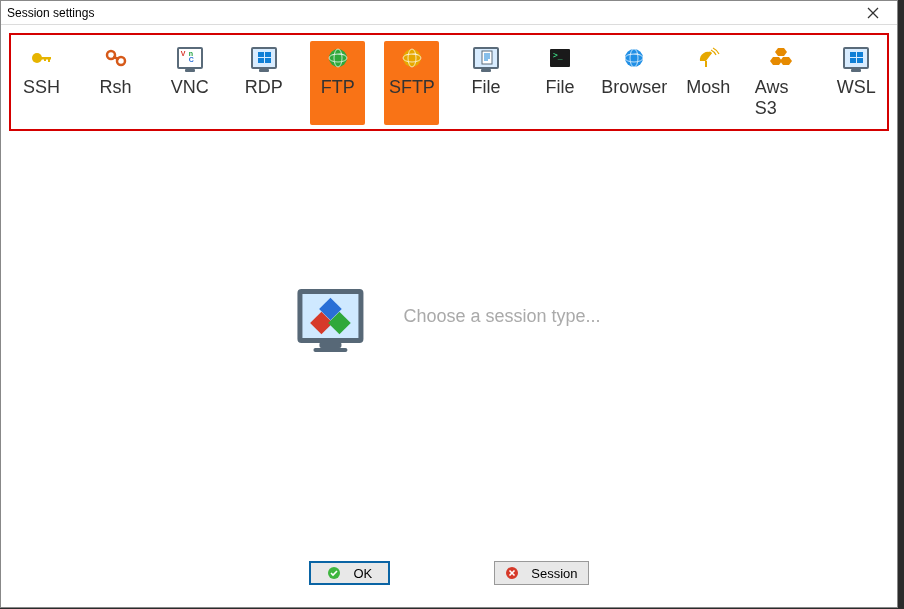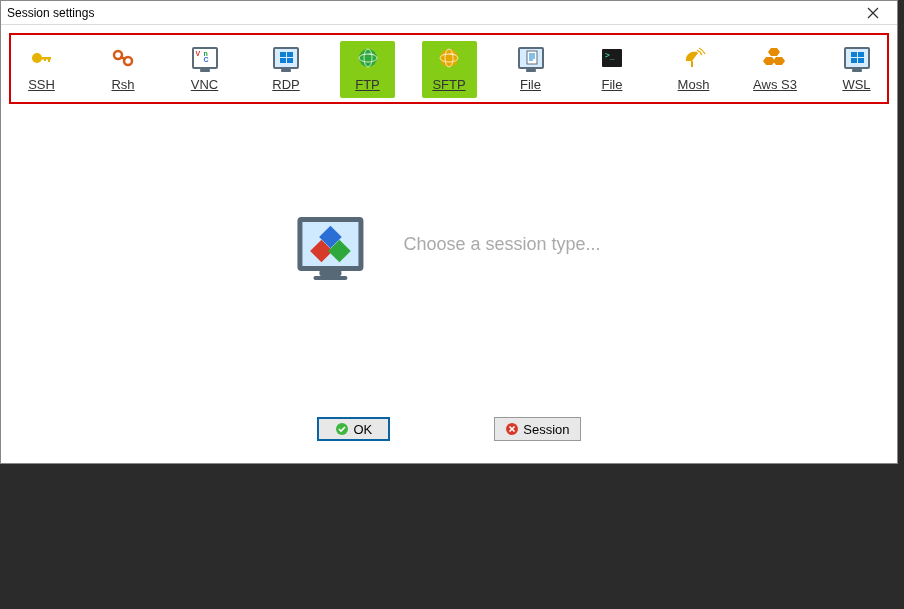--- a/index.html
+++ b/index.html
@@ -9,21 +9,21 @@
       background: #2b2b2b;
       width: 904px;
       height: 609px;
       position: relative;
     }
     .window {
       position: absolute;
       left: 0;
       top: 0;
       width: 898px;
-      height: 464px;
+      height: 608px;
       background: #ffffff;
       border: 1px solid #888;
       display: flex;
       flex-direction: column;
     }
     .titlebar {
       height: 24px;
       display: flex;
       align-items: center;
       justify-content: space-between;
@@ -54,34 +54,33 @@
     .tool {
       width: 55px;
       display: flex;
       flex-direction: column;
       align-items: center;
       gap: 6px;
       padding: 4px 0 6px 0;
       cursor: default;
     }
     .tool.selected {
-      background: #84cc16;
+      background: #f97316;
       border-radius: 2px;
     }
     .tool .icon {
       width: 28px;
       height: 26px;
       display: flex;
       align-items: center;
       justify-content: center;
     }
     .tool .label {
-      font-size: 13px;
+      font-size: 18px;
       color: #333;
-      text-decoration: underline;
     }
     .center {
       position: absolute;
       left: 50%;
       top: 50%;
       transform: translate(-50%, -50%);
       display: flex;
       align-items: center;
       gap: 40px;
     }
@@ -94,21 +93,21 @@
       bottom: 22px;
       left: 0;
       right: 0;
       display: flex;
       justify-content: center;
       gap: 104px;
     }
     .btn {
       display: flex;
       align-items: center;
-      gap: 4px;
+      gap: 12px;
       padding: 2px 10px;
       height: 24px;
       font-size: 13px;
       background: #e8e8e8;
       border: 1px solid #999;
       cursor: default;
     }
     .btn.primary {
       border: 2px solid #0a64a4;
       padding: 1px 16px;
@@ -250,20 +249,31 @@
           <div class="label">File</div>
         </div>
         <div class="tool">
           <div class="icon">
             <svg width="22" height="20" viewBox="0 0 22 20">
               <rect x="1" y="1" width="20" height="18" rx="1" fill="#1a1a1a"></rect>
               <text x="4" y="10" fill="#3fe68a" font-size="8" font-family="monospace">&gt;_</text>
             </svg>
           </div>
           <div class="label">File</div>
+        </div>
+        <div class="tool">
+          <div class="icon">
+            <svg width="22" height="22" viewBox="0 0 22 22">
+              <circle cx="11" cy="11" r="9" fill="#1f8fe6"></circle>
+              <ellipse cx="11" cy="11" rx="9" ry="4" fill="none" stroke="#fff" stroke-width="1" opacity="0.7"></ellipse>
+              <ellipse cx="11" cy="11" rx="4" ry="9" fill="none" stroke="#fff" stroke-width="1" opacity="0.7"></ellipse>
+              <path d="M4 7 Q8 9 11 7 Q14 5 18 8" fill="#ffffff" opacity="0.5"></path>
+            </svg>
+          </div>
+          <div class="label">Browser</div>
         </div>
         <div class="tool">
           <div class="icon">
             <svg width="24" height="22" viewBox="0 0 24 22">
               <path d="M4 14 A8 8 0 0 1 16 6 L10 14 Z" fill="#e6a800"></path>
               <circle cx="14" cy="6" r="1.5" fill="#e6a800"></circle>
               <line x1="10" y1="14" x2="10" y2="20" stroke="#e6a800" stroke-width="2"></line>
               <path d="M15 3 A10 10 0 0 1 20 8" fill="none" stroke="#e6a800" stroke-width="1.2"></path>
               <path d="M17 1 A13 13 0 0 1 23 7" fill="none" stroke="#e6a800" stroke-width="1.2"></path>
             </svg>

